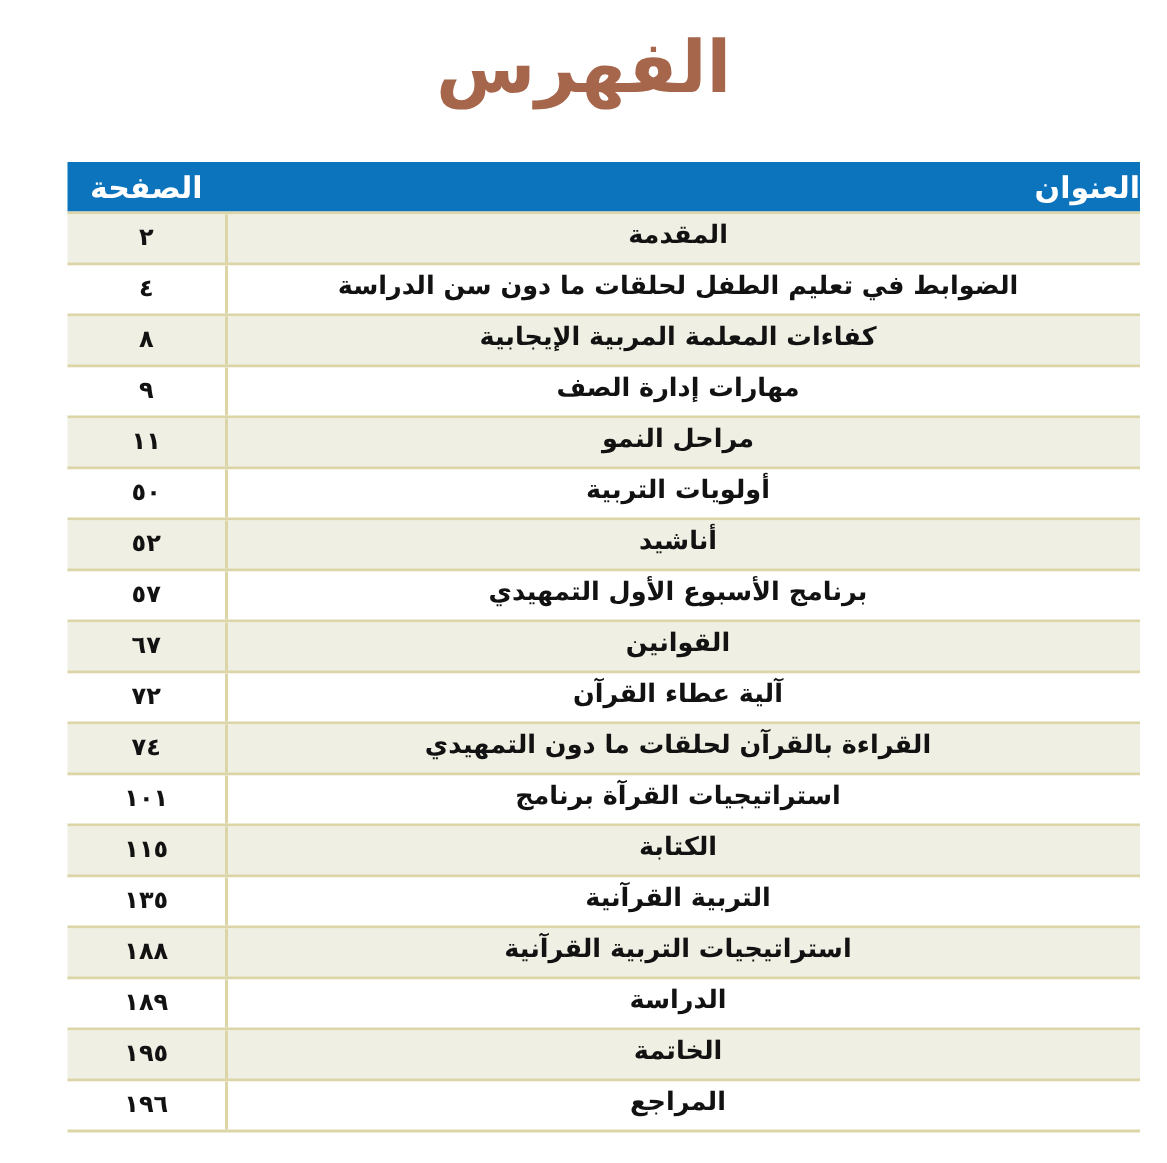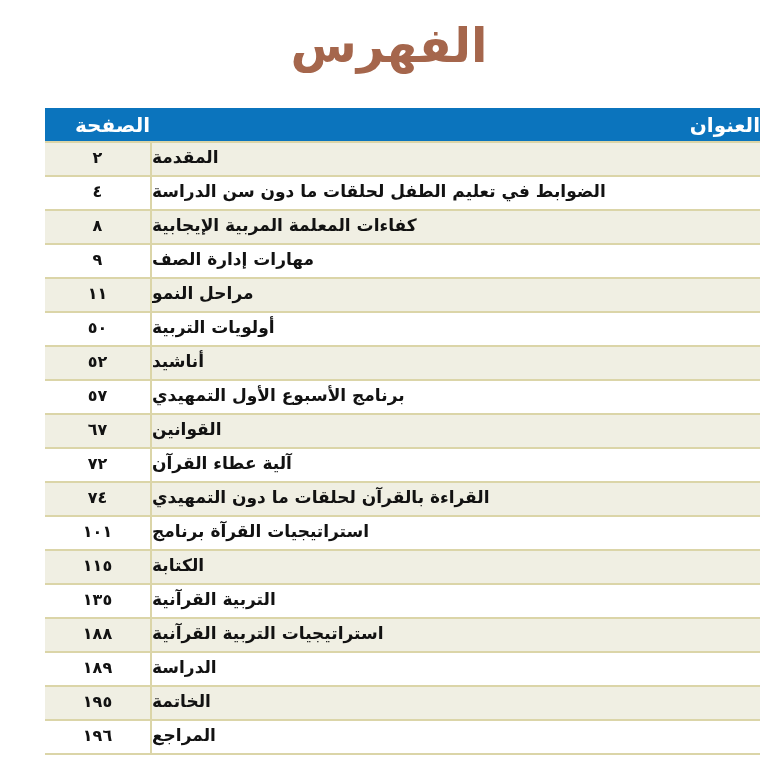--- a/index.html
+++ b/index.html
@@ -42,36 +42,37 @@
     font-weight:bold;
     font-size:20px;
     align-items:center;
   }
   .th-title{
     flex:1;
     text-align:right;
   }
   .th-page{
     width:105px;
+    text-align:center;
   }
   .tbody{
     border-top:2px solid var(--tan);
   }
   .row{
     display:flex;
     height:34px;
     background:#ffffff;
     border-bottom:2px solid var(--tan);
   }
   .row.alt{
     background:var(--beige);
   }
   .cell-title{
     flex:1;
-    text-align:left;
+    text-align:center;
     padding:4px 8px 0 0;
     font-size:17px;
     font-weight:bold;
     color:var(--ink);
     border-left:2px solid var(--tan);
     white-space:nowrap;
     overflow:hidden;
   }
   .cell-page{
     width:105px;

